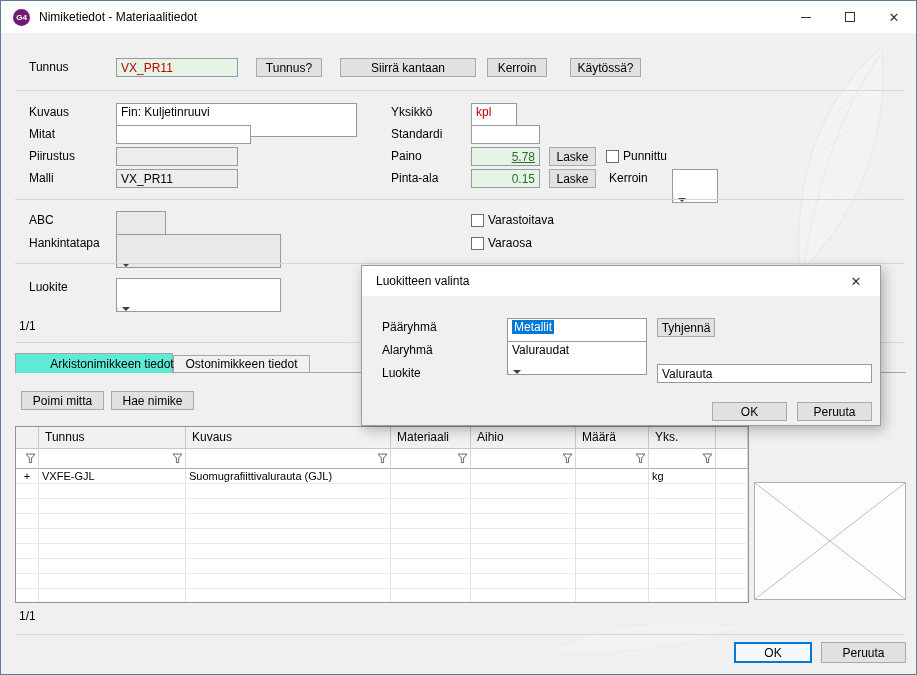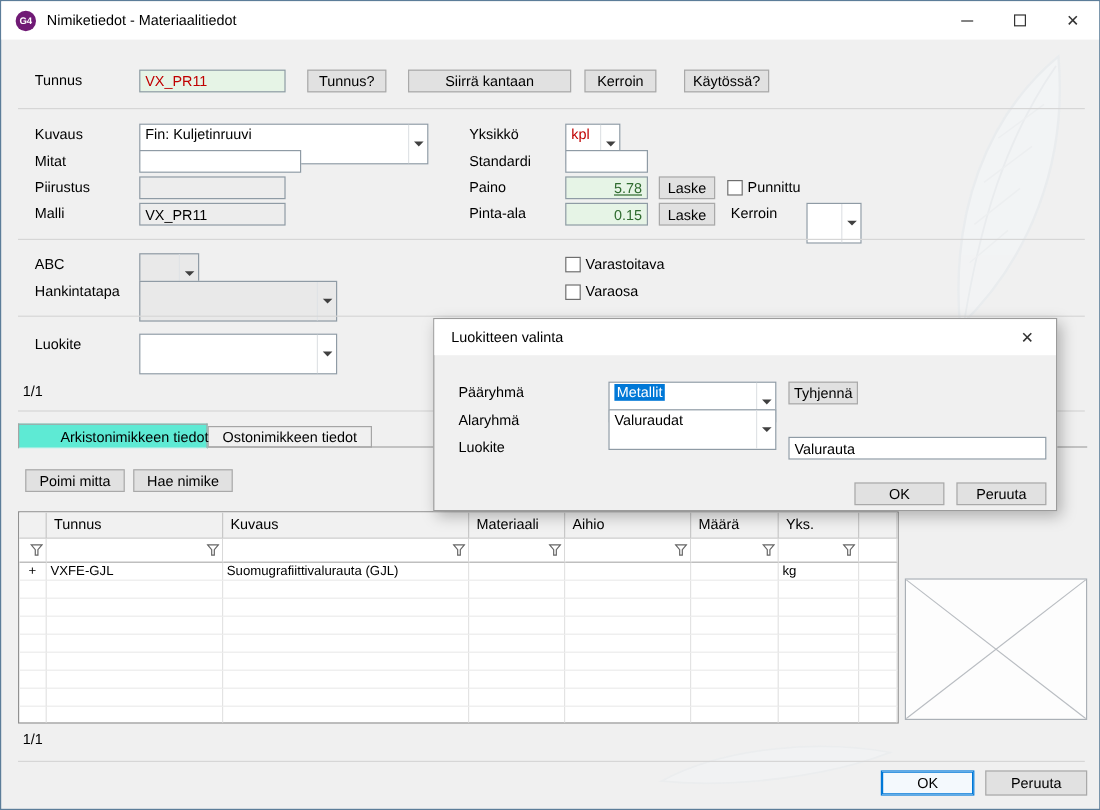--- a/index.html
+++ b/index.html
@@ -24,21 +24,21 @@
   .lbl { position: absolute; font-size: 12px; line-height: 19px; color: #000; white-space: nowrap; }
   .input { position: absolute; height: 19px; border: 1px solid #8f9ba5; background: #fff;
            font-size: 12px; padding: 0 4px; color: #000; outline: none; }
   .input.green { background: #e6f4e6; }
   .input.gray  { background: #ededed; }
   .input.right { text-align: right; }
   .input.red   { color: #c00000; }
   .input.greentext { color: #2f6b2f; }
 
   .combo { position: absolute; height: 34px; background: #fff; border: 1px solid #8f9ba5;
-           display: flex; align-items: stretch; }
+           display: flex; align-items: stretch; flex-direction: column; }
   .combo.disabled { background: #e9e9e9; }
   .ctext { flex: 1; font-size: 12px; line-height: 17px; padding: 0 4px; white-space: nowrap; overflow: hidden; }
   .ctext.red { color: #c00000; }
   .sel { background: #0078d7; color: #fff; padding: 0 2px; }
   .carrow { width: 16px; display: flex; align-items: center; justify-content: center;
             border-left: 1px solid #e0e3e6; }
   .tri { width: 0; height: 0; border-left: 4px solid transparent; border-right: 4px solid transparent;
          border-top: 4px solid #404040; }
 
   .btn { position: absolute; height: 19px; background: #e1e1e1; border: 1px solid #a9a9a9;

